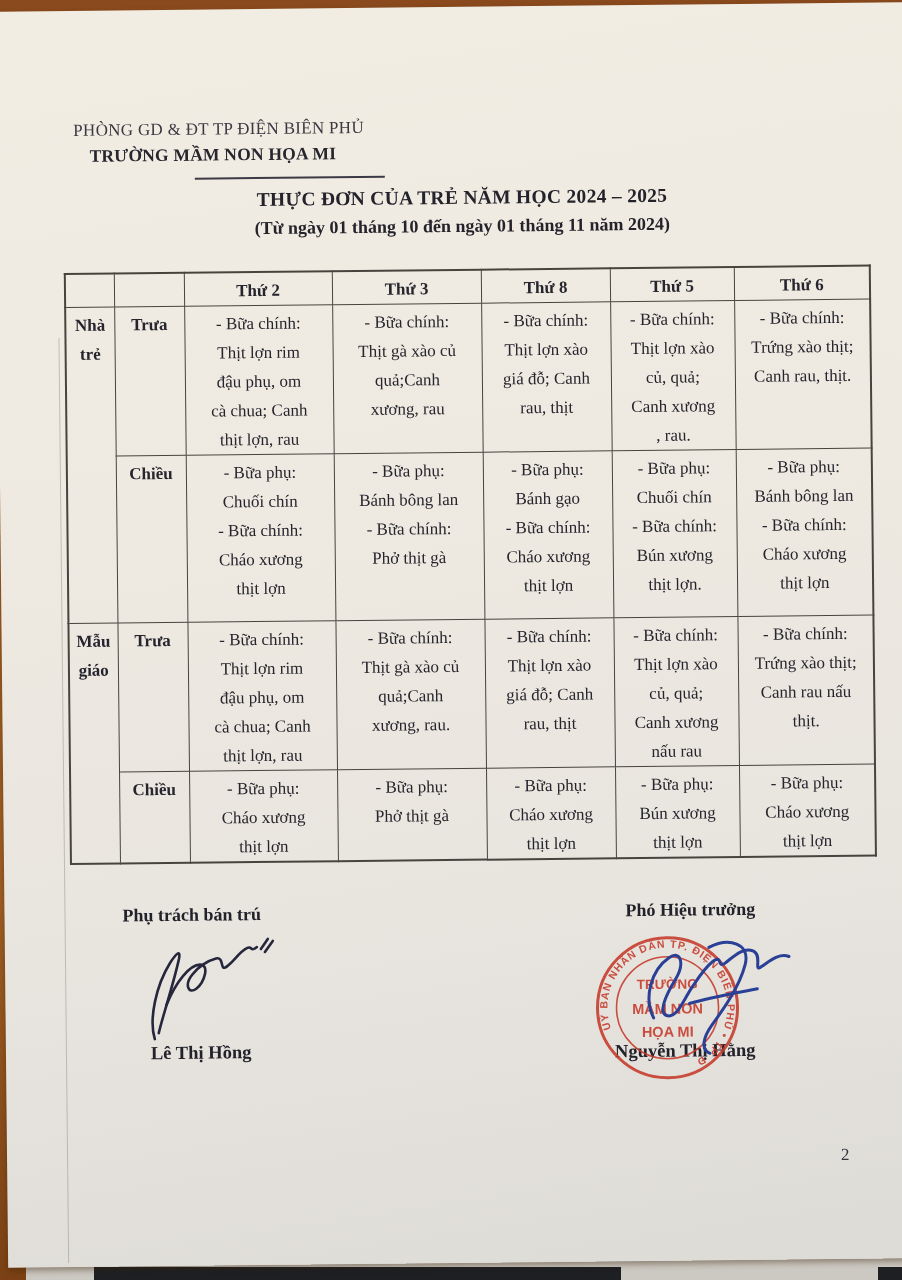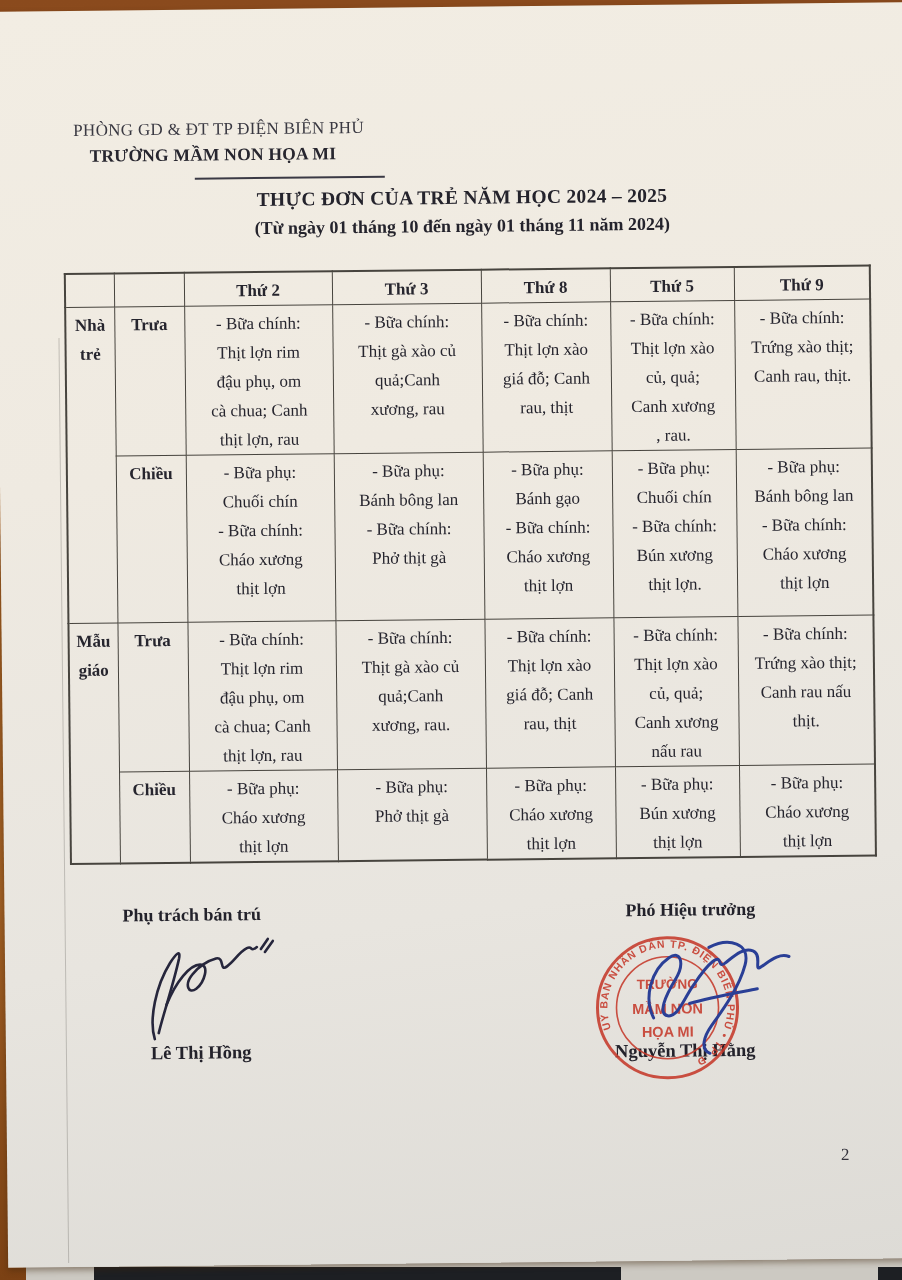--- a/index.html
+++ b/index.html
@@ -86,21 +86,21 @@
           <col style="width:136px">
       </colgroup>
       <tbody>
           <tr class="r-hdr">
         <td></td>
         <td></td>
         <td class="day-hdr">Thứ 2</td>
         <td class="day-hdr">Thứ 3</td>
         <td class="day-hdr">Thứ 8</td>
         <td class="day-hdr">Thứ 5</td>
-        <td class="day-hdr">Thứ 9</td>
+        <td class="day-hdr">Thứ 6</td>
       </tr>
       <tr class="r1">
         <td class="group" rowspan="2">Nhà
 trẻ</td>
         <td class="meal">Trưa</td>
         <td>- Bữa chính:
 Thịt lợn rim
 đậu phụ, om
 cà chua; Canh
 thịt lợn, rau</td>

